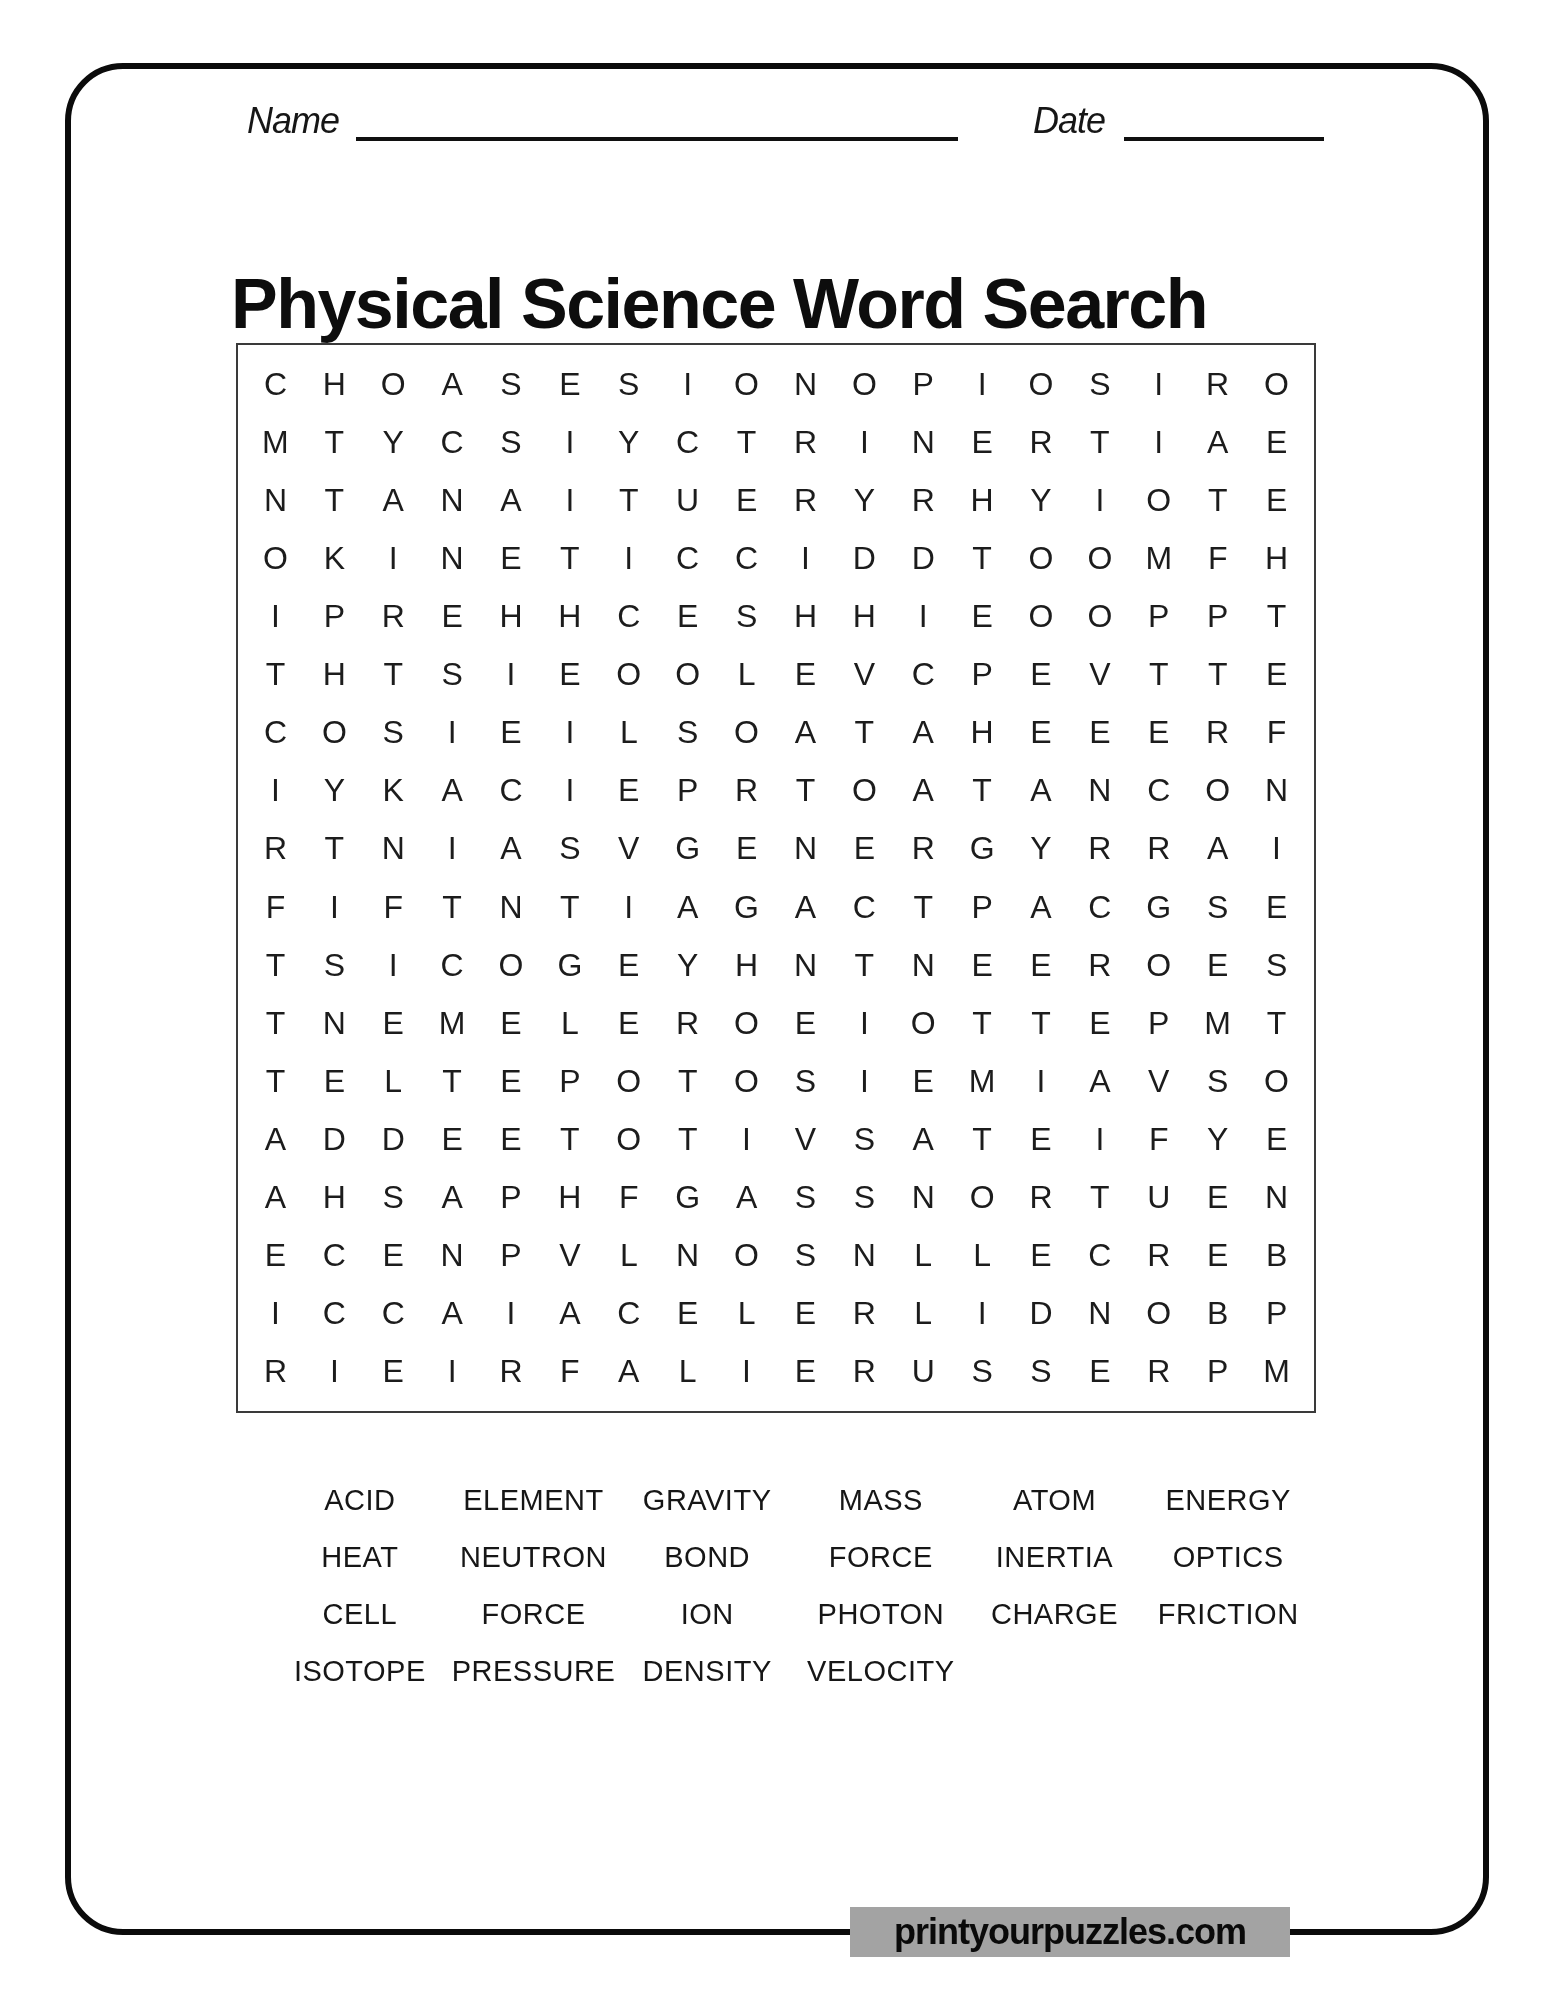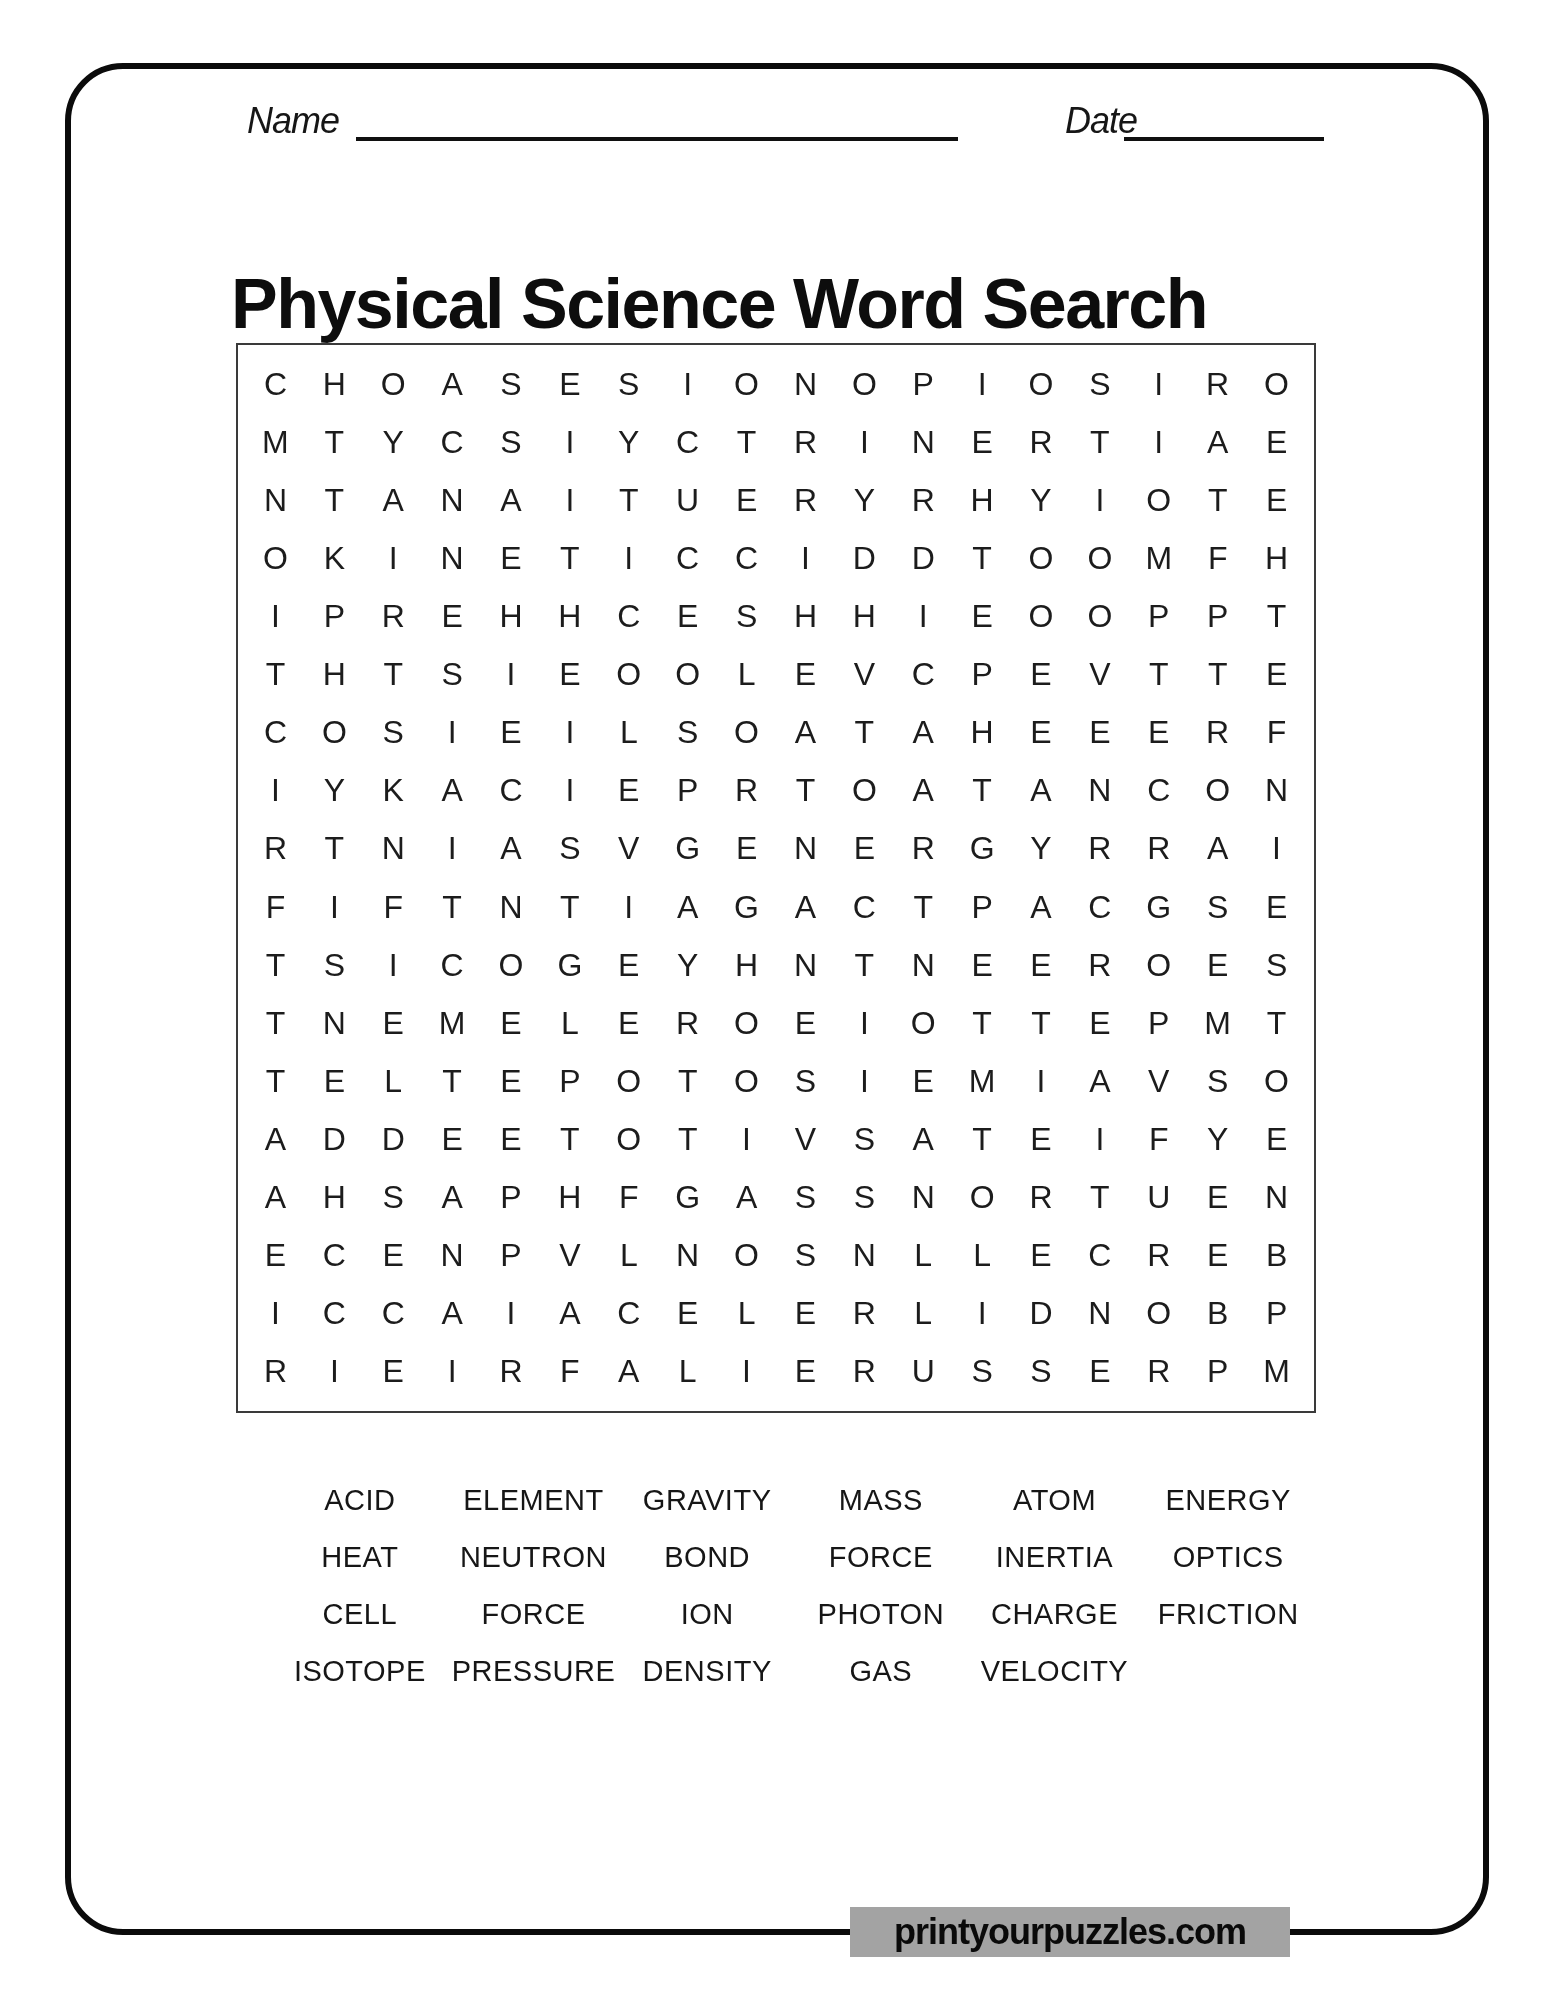--- a/index.html
+++ b/index.html
@@ -29,21 +29,21 @@
   .field-label {
     position: absolute;
     top: 100px;
     font-size: 36px;
     letter-spacing: -1px;
     color: #161616;
     white-space: nowrap;
     font-style: italic;
   }
   .name-label { left: 247px; }
-  .date-label { left: 1033px; margin-left: 32px; }
+  .date-label { left: 1033px; }
   .blank-line {
     position: absolute;
     top: 137px;
     border-top: 4px solid #101010;
     height: 0;
   }
   .name-line { left: 356px; width: 602px; }
   .date-line { left: 1124px; width: 200px; }
   .title {
     position: absolute;
@@ -472,17 +472,16 @@
     <div class="word">OPTICS</div>
     <div class="word">CELL</div>
     <div class="word">FORCE</div>
     <div class="word">ION</div>
     <div class="word">PHOTON</div>
     <div class="word">CHARGE</div>
     <div class="word">FRICTION</div>
     <div class="word">ISOTOPE</div>
     <div class="word">PRESSURE</div>
     <div class="word">DENSITY</div>
-    <div class="word">GAS</div>
     <div class="word">VELOCITY</div>
   </div>
 
 <div class="footer">printyourpuzzles.com</div>
 
 </body></html>

